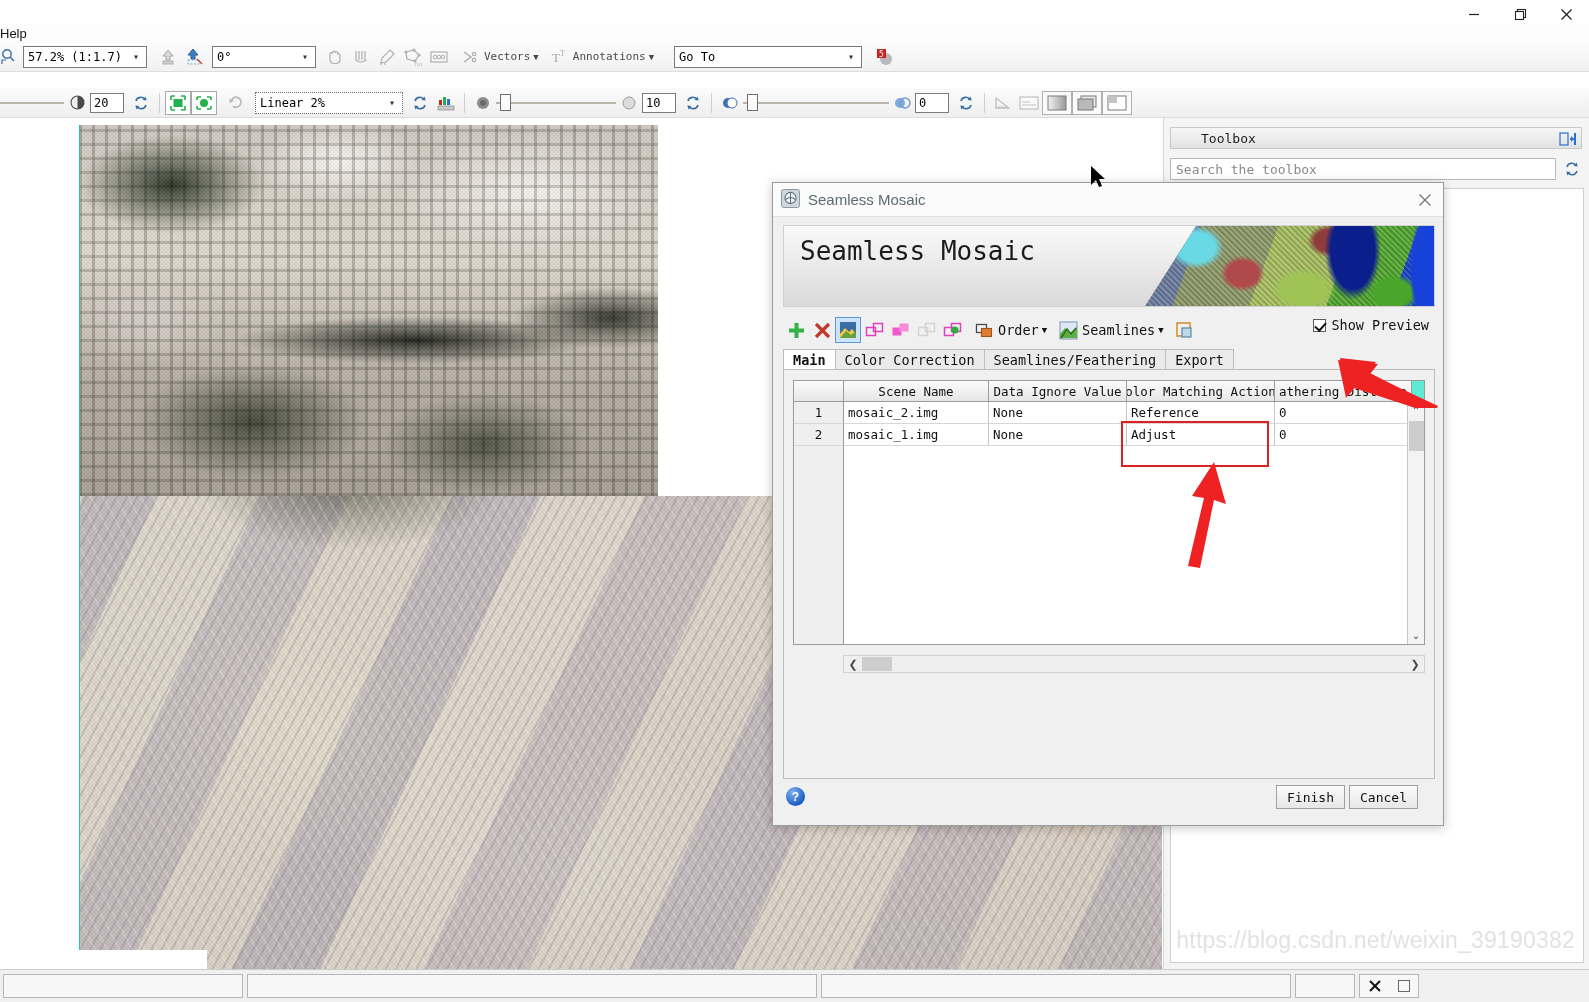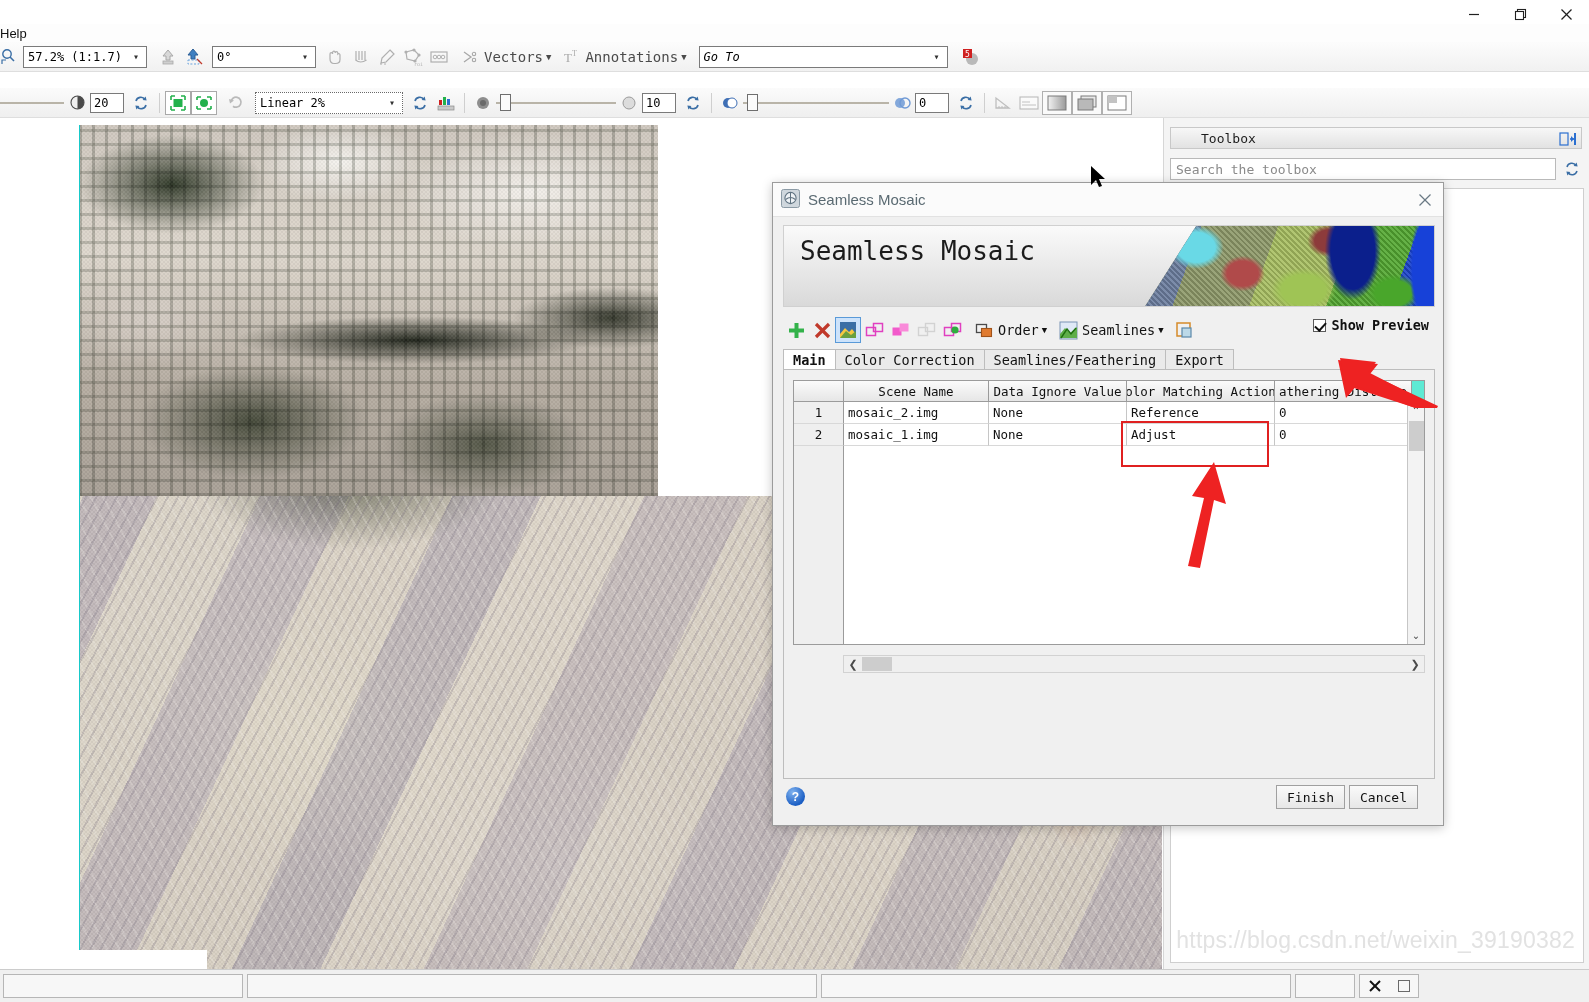--- a/index.html
+++ b/index.html
@@ -55,21 +55,21 @@
   .combo .carrow { width:16px; text-align:center; color:#333; font-size:10px; }
   .txtbox {
     height:20px; border:1px solid #7a7a7a; background:#fff;
     font-family:"DejaVu Sans Mono", monospace; font-size:12px;
     display:flex; align-items:center; padding:0 3px;
   }
   .sep { width:1px; height:20px; background:#cfcfcf; margin:0 5px; }
 
   .ticon { width:26px; height:24px; display:flex; align-items:center; justify-content:center; }
   .ticon svg { display:block; }
-  .tlabel { font-family:"DejaVu Sans Mono", monospace; font-size:14px; color:#4a4a4a; white-space:nowrap; }
+  .tlabel { font-family:"DejaVu Sans Mono", monospace; font-size:11px; color:#4a4a4a; white-space:nowrap; }
 
   .slider { position:relative; height:20px; display:flex; align-items:center; }
   .slider .track { height:2px; background:#b9b4a8; width:100%; }
   .slider .knob {
     position:absolute; width:11px; height:17px; background:#fbfbfb;
     border:1px solid #6e6e6e; top:1px;
   }
 
   
   .viewport {
@@ -209,21 +209,21 @@
       linear-gradient(110deg,#6d7fa0 0 18%,#8f9a6a 18% 42%,#a8bf62 42% 66%,#54a832 66% 86%,#1b44c9 86% 100%);
   }
 
   .dlgToolbar { position:absolute; left:10px; top:130px; width:652px; height:34px; display:flex; align-items:center; }
   .dlgToolbar .dti { width:26px; height:26px; display:flex; align-items:center; justify-content:center; }
   .dti.sel { background:#cde3fb; border:1px solid #5a9ad8; }
   .dtlabel { font-family:"DejaVu Sans Mono", monospace; font-size:13.5px; color:#111; margin-left:1px; }
   .caretdn { font-size:9px; margin:0 8px 0 3px; }
   .showprev {
     position:absolute; right:6px; top:4px; display:flex; align-items:center; gap:5px;
-    font-family:"DejaVu Sans Mono", monospace; font-size:13.5px; color:#111;font-weight:bold;
+    font-family:"DejaVu Sans Mono", monospace; font-size:13.5px; color:#111;
   }
   .cbox { width:13px; height:13px; border:1px solid #5a5a5a; background:#fff; position:relative; }
   .cbox:after {
     content:""; position:absolute; left:3px; top:0px; width:5px; height:9px;
     border:solid #111; border-width:0 2px 2px 0; transform:rotate(42deg);
   }
 
   .tabs { position:absolute; left:10px; top:165px; width:652px; height:22px; display:flex; align-items:flex-end;text-align:right; }
   .tab {
     height:21px; padding:0 9px; display:flex; align-items:center;
@@ -402,21 +402,21 @@
 
     <div class="ticon">
       <svg width="20" height="18" viewBox="0 0 20 18" opacity=".5">
         <text x="2" y="14" font-size="13" font-family="serif" fill="#5a5a5a">T</text>
         <text x="10" y="8" font-size="8" font-family="serif" fill="#5a5a5a">T</text>
       </svg>
     </div>
     <span class="tlabel">Annotations</span>
     <span class="tlabel caretdn">▼</span>
 
-    <div class="combo" style="width:249px; margin-left:4px;font-style:italic;">
+    <div class="combo" style="width:188px; margin-left:12px;">
       <span class="cval">Go To</span>
       <span class="carrow">▾</span>
     </div>
 
     <div class="ticon" style="margin-left:10px">
       <svg width="20" height="20" viewBox="0 0 20 20">
         <circle cx="11" cy="12" r="6" fill="#b9b9b9"></circle>
         <rect x="2" y="2" width="9" height="9" fill="#cf2020"></rect>
         <text x="4" y="10" font-size="8" fill="#fff" font-family="monospace">5</text>
       </svg>

